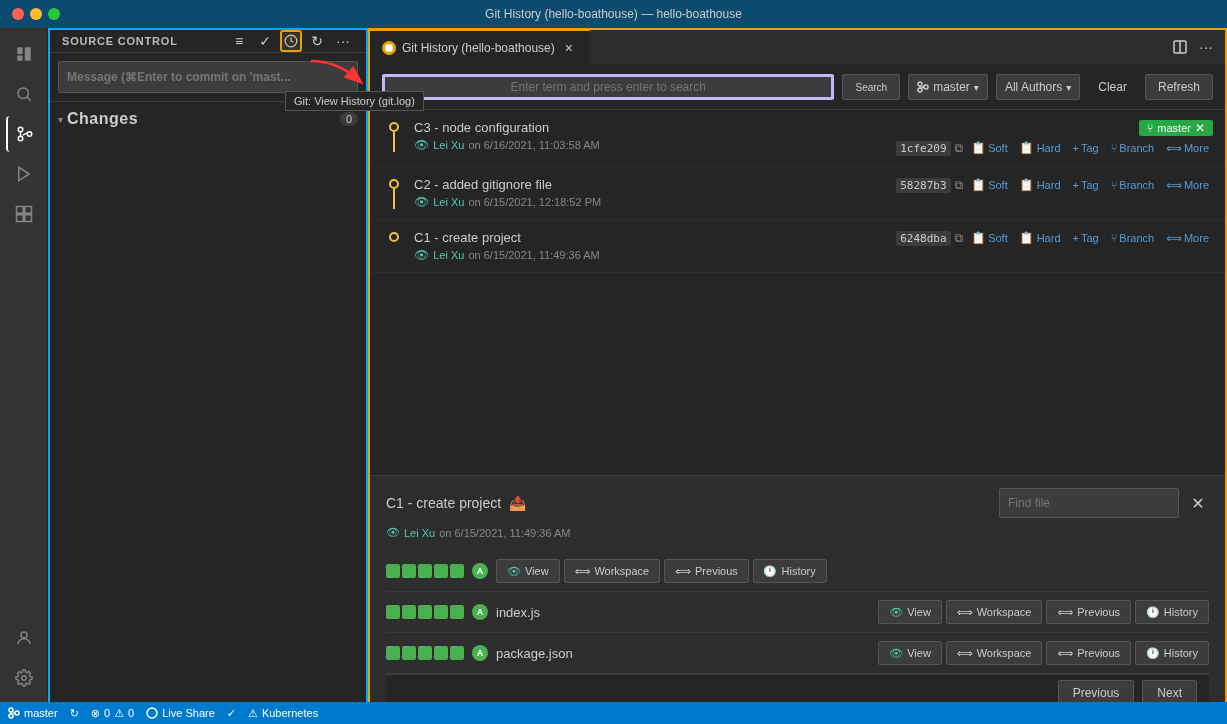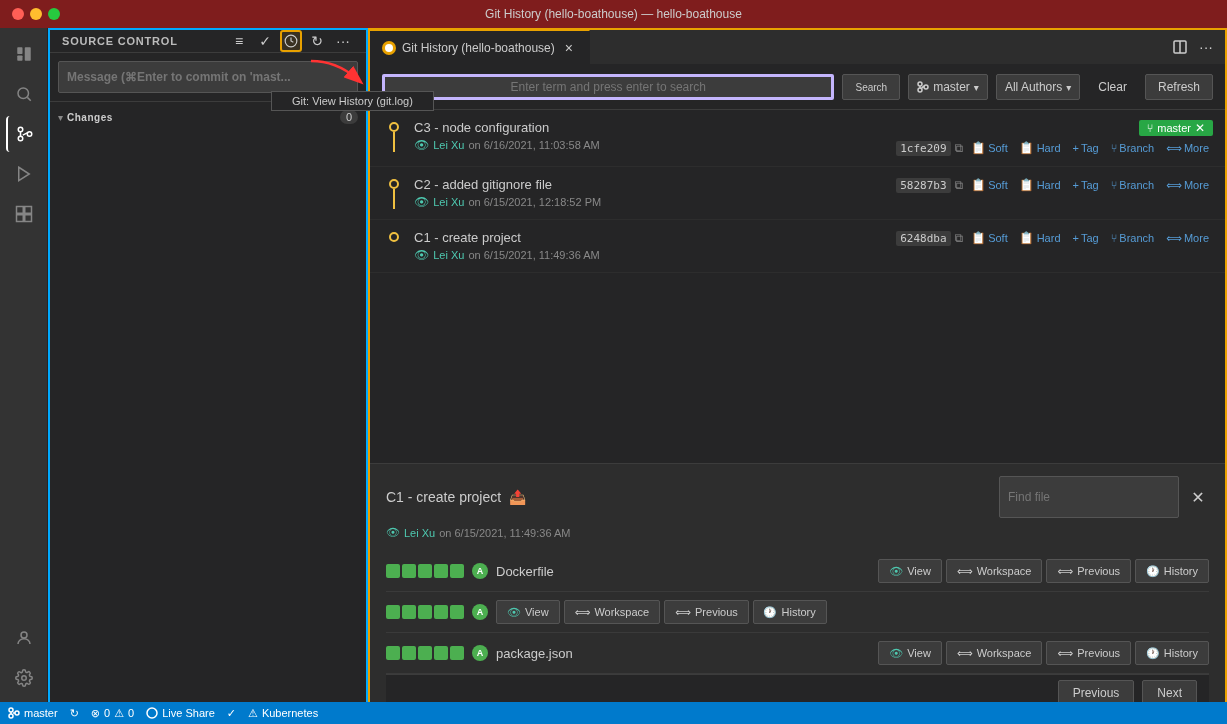--- a/index.html
+++ b/index.html
@@ -9,21 +9,21 @@
       background: #1e1e1e;
       font-family: -apple-system, BlinkMacSystemFont, 'Segoe UI', sans-serif;
       font-size: 12px;
       color: #cccccc;
       overflow: hidden;
     }
 
     
     .titlebar {
       height: 28px;
-      background: #7f1d1d;
+      background: #0c4a6e;
       display: flex;
       align-items: center;
       justify-content: center;
       position: relative;
     }
     .titlebar-traffic {
       position: absolute;
       left: 12px;
       display: flex;
       gap: 6px;
@@ -138,41 +138,41 @@
       border-radius: 2px;
       outline: none;
       font-weight: bold;
     }
 
     
     .tooltip-box {
       position: absolute;
       background: #252526;
       border: 1px solid #555;
-      padding: 3px 20px;
+      padding: 3px 8px;
       font-size: 11px;
       color: #cccccc;
       z-index: 200;
       top: 63px;
-      left: 271px;
+      left: 285px;
       white-space: nowrap;
     }
 
     
     .changes-section {
       padding: 4px 8px;
     }
     .changes-header {
       display: flex;
       align-items: center;
       padding: 4px 0;
       cursor: pointer;
     }
     .changes-label {
-      font-size: 10px;
+      font-size: 16px;
       font-weight: 600;
       letter-spacing: 0.5px;
       color: #cccccc;
     }
     .changes-count {
       margin-left: auto;
       background: #3c3c3c;
       color: #cccccc;
       font-size: 11px;
       padding: 1px 6px;
@@ -454,21 +454,21 @@
     .detail-meta {
       font-size: 11px;
       color: #888;
       display: flex;
       align-items: center;
       gap: 4px;
       margin-bottom: 12px;
     }
     .find-file-input {
       margin-left: auto;
-      height: 42px;
+      height: 30px;
       background: #3c3c3c;
       border: 1px solid #555;
       color: #cccccc;
       padding: 0 8px;
       font-size: 12px;
       border-radius: 2px;
       width: 180px;
       outline: none;
     }
     .detail-close {
@@ -868,21 +868,20 @@
 
       <div class="file-row">
         <div class="file-status-bars">
           <div class="status-bar green"></div>
           <div class="status-bar green"></div>
           <div class="status-bar green"></div>
           <div class="status-bar green"></div>
           <div class="status-bar green"></div>
         </div>
         <div class="file-badge">A</div>
-        <span class="file-name">Dockerfile</span>
         <div class="file-action-btns">
           <button class="file-btn">
             <span style="color:#4ec9b0;">👁</span>
             <span>View</span>
           </button>
           <button class="file-btn">
             <span>⟺</span>
             <span>Workspace</span>
           </button>
           <button class="file-btn">
@@ -898,20 +897,21 @@
 
       <div class="file-row">
         <div class="file-status-bars">
           <div class="status-bar green"></div>
           <div class="status-bar green"></div>
           <div class="status-bar green"></div>
           <div class="status-bar green"></div>
           <div class="status-bar green"></div>
         </div>
         <div class="file-badge">A</div>
+        <span class="file-name">index.js</span>
         <div class="file-action-btns">
           <button class="file-btn">
             <span style="color:#4ec9b0;">👁</span>
             <span>View</span>
           </button>
           <button class="file-btn">
             <span>⟺</span>
             <span>Workspace</span>
           </button>
           <button class="file-btn">

